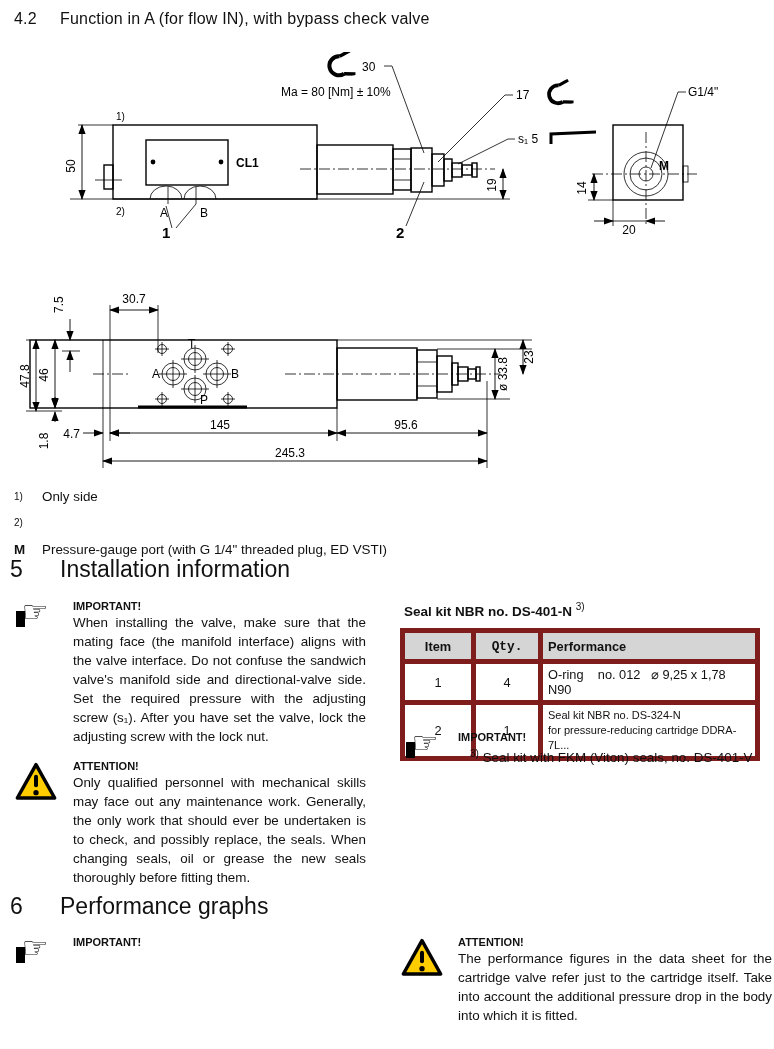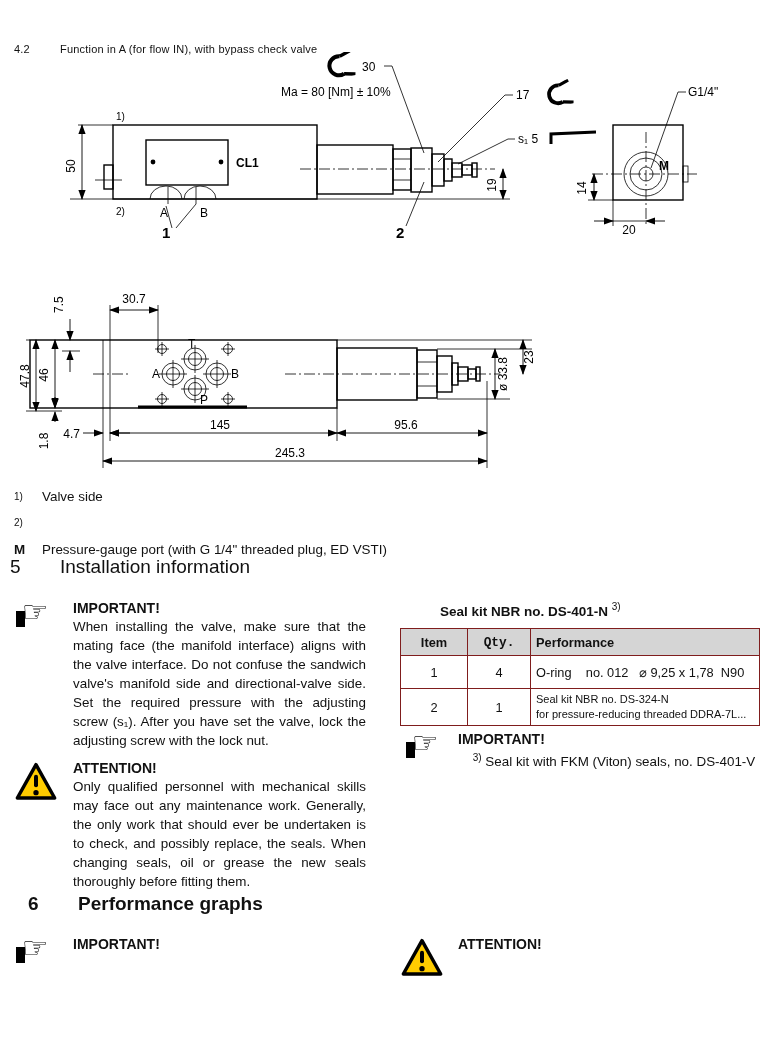--- a/index.html
+++ b/index.html
@@ -1,37 +1,37 @@
 <!DOCTYPE html>
 <html><head>
 <meta charset="utf-8">
 <style>
   html,body{margin:0;padding:0;background:#fff;}
   #page{position:relative;width:774px;height:1049px;background:#fff;color:#111;
         font-family:"Liberation Sans","DejaVu Sans",sans-serif;overflow:hidden;}
   .abs{position:absolute;}
-  .h-sec{font-size:11px;letter-spacing:.2px;white-space:nowrap;margin-top:33px;}
+  .h-sec{font-size:16px;letter-spacing:.2px;white-space:nowrap;}
   .h-sec .num{display:inline-block;width:46px;}
-  .h-big{font-size:19px;white-space:nowrap;}
+  .h-big{font-size:23px;white-space:nowrap;}
   .h-big .num{display:inline-block;width:50px;}
   .note{display:flex;align-items:flex-start;}
   .note .icon-col{flex:0 0 59px;padding-top:2px;}
   .note .txt-col{flex:1;}
-  .note h4{margin:0 0 1px 0;font-size:14px;font-weight:bold;}
+  .note h4{margin:0 0 1px 0;font-size:11px;font-weight:bold;}
   .note p{margin:0;font-size:13.4px;line-height:19px;text-align:justify;}
   .manicule{position:relative;display:inline-block;width:46px;height:32px;}
   .manicule .sleeve{position:absolute;left:2px;top:9px;width:9px;height:16px;background:#000;}
   .manicule .glyph{position:absolute;left:8px;top:-6px;font-family:"DejaVu Sans",sans-serif;font-size:30px;line-height:32px;}
   .legend-row{display:flex;font-size:13.4px;line-height:22px;}
   .legend-row .mk{flex:0 0 28px;}
   .legend-row .mk sup{font-size:10px;}
   .sup{font-size:10px;vertical-align:super;}
-  .kit-title{font-size:13.5px;font-weight:bold;margin-left:36px;}
+  .kit-title{font-size:13.5px;font-weight:bold;}
   table.kit{border-collapse:collapse;width:360px;font-size:12.8px;}
-  table.kit th,table.kit td{border:1px solid #7f1d1d;padding:3px 5px;vertical-align:middle;}
+  table.kit th,table.kit td{border:5px solid #7f1d1d;padding:3px 5px;vertical-align:middle;}
   table.kit th{background:#d5d5d5;font-weight:bold;text-align:left;height:20px;}
   table.kit th.c,table.kit td.c{text-align:center;}
   table.kit td{height:26px;}
   table.kit .pre{white-space:pre-wrap;}
   table.kit .w1{width:56px;} table.kit .w2{width:52px;font-family:Liberation Mono, monospace;}
   svg text{font-family:"Liberation Sans","DejaVu Sans",sans-serif;font-size:12px;fill:#000;}
   svg .b{font-weight:bold;}
   svg .small{font-size:10px;}
   svg .call{font-size:15px;font-weight:bold;}
   svg .ol{fill:none;stroke:#000;stroke-width:1.4;}
@@ -235,21 +235,21 @@
     <line class="thin" x1="437" y1="116" x2="510" y2="116"></line>
     <line class="dim" x1="495" y1="66" x2="495" y2="116" marker-start="url(#arr2)" marker-end="url(#arr2)"></line>
     <text x="507" y="91" transform="rotate(-90 507 91)" text-anchor="middle">ø 33.8</text>
     <line class="dim" x1="523" y1="57" x2="523" y2="91" marker-start="url(#arr2)" marker-end="url(#arr2)"></line>
     <text x="533" y="74" transform="rotate(-90 533 74)" text-anchor="middle">23</text>
   </svg>
 
   <div class="abs" style="left:14px;top:486px;width:560px;">
     <div class="legend-row">
       <span class="mk"><sup>1)</sup></span>
-      <span>Valve side</span>
+      <span>Only side</span>
     </div>
     <div class="legend-row">
       <span class="mk"><sup>2)</sup></span>
     </div>
     <div class="legend-row">
       <span class="mk" style="font-weight:bold;">M</span>
       <span>Pressure-gauge port (with G 1/4" threaded plug, ED VSTI)</span>
     </div>
   </div>
 
@@ -300,40 +300,40 @@
       <tr>
         <td class="c">1</td>
         <td class="c">4</td>
         <td class="pre">O-ring    no. 012   ⌀ 9,25 x 1,78  N90</td>
       </tr>
       <tr>
         <td class="c">2</td>
         <td class="c">1</td>
         <td style="font-size:11px;line-height:15px;">
           <div>Seal kit NBR no. DS-324-N</div>
-          <div>for pressure-reducing threaded DDRA-7L...</div>
+          <div>for pressure-reducing cartridge DDRA-7L...</div>
         </td>
       </tr>
     </tbody>
   </table>
 
   <div class="abs note" style="left:404px;top:731px;width:366px;">
     <div class="icon-col" style="flex:0 0 54px;">
       <span class="manicule">
         <span class="sleeve"></span>
         <span class="glyph">☞</span>
       </span>
     </div>
     <div class="txt-col">
       <h4>IMPORTANT!</h4>
-      <p style="text-align:center;"><sup class="sup">3)</sup>&nbsp;<span>Seal kit with FKM (Viton) seals, no. DS-401-V</span></p>
-    </div>
-  </div>
-
-  <div class="abs h-big" style="left:28px;top:893px;font-weight:bold;">
+      <p style="text-align:left;margin-left:12px;"><sup class="sup">3)</sup>&nbsp;<span>Seal kit with FKM (Viton) seals, no. DS-401-V</span></p>
+    </div>
+  </div>
+
+  <div class="abs h-big" style="left:10px;top:893px;">
     <span class="num">6</span><span>Performance graphs</span>
   </div>
 
   <div class="abs note" style="left:14px;top:936px;width:352px;">
     <div class="icon-col">
       <span class="manicule">
         <span class="sleeve"></span>
         <span class="glyph">☞</span>
       </span>
     </div>
@@ -345,16 +345,17 @@
   <div class="abs note" style="left:400px;top:936px;width:372px;">
     <div class="icon-col" style="flex:0 0 58px;">
       <svg class="warn-tri" width="44" height="40" viewBox="0 0 32 30">
         <polygon points="16,2 30,27 2,27" fill="#FFCC00" stroke="#000" stroke-width="2.6" stroke-linejoin="round"></polygon>
         <rect x="14.5" y="9.5" width="3" height="9.5" rx="1.5" fill="#000"></rect>
         <circle cx="16" cy="23" r="2" fill="#000"></circle>
       </svg>
     </div>
     <div class="txt-col">
       <h4>ATTENTION!</h4>
+      <p>The performance figures in the data sheet for the cartridge valve refer just to the cartridge itself. Take into account the additional pressure drop in the body into which it is fitted.</p>
     </div>
   </div>
 
 </div>
 
 </body></html>

